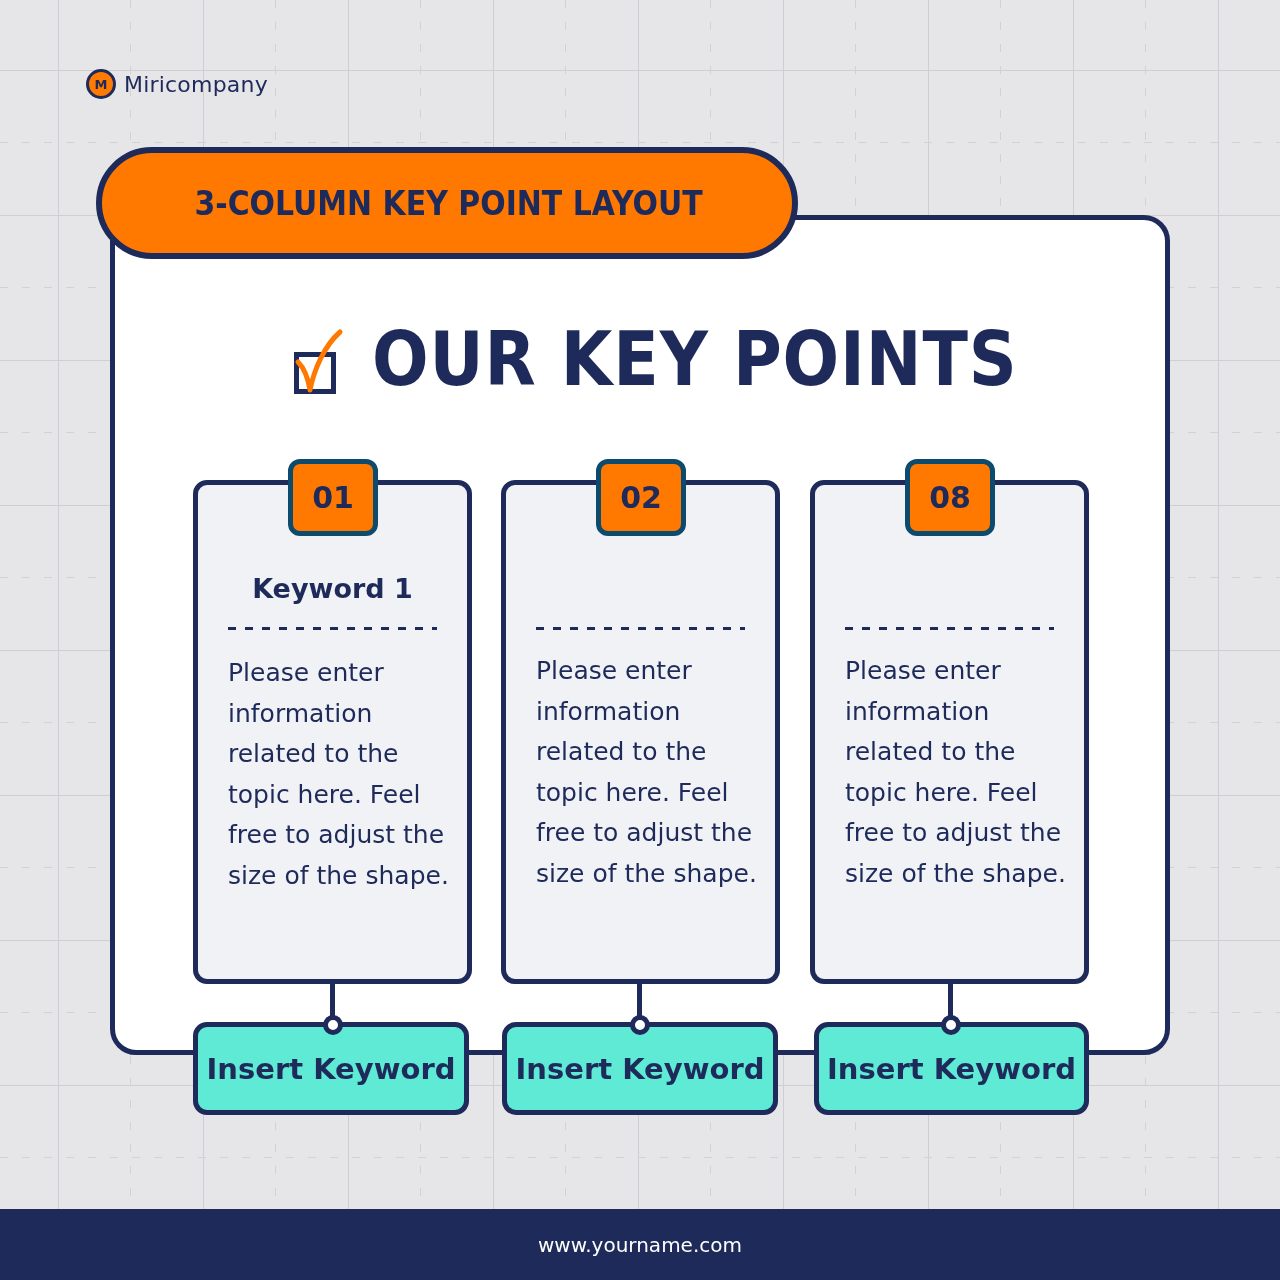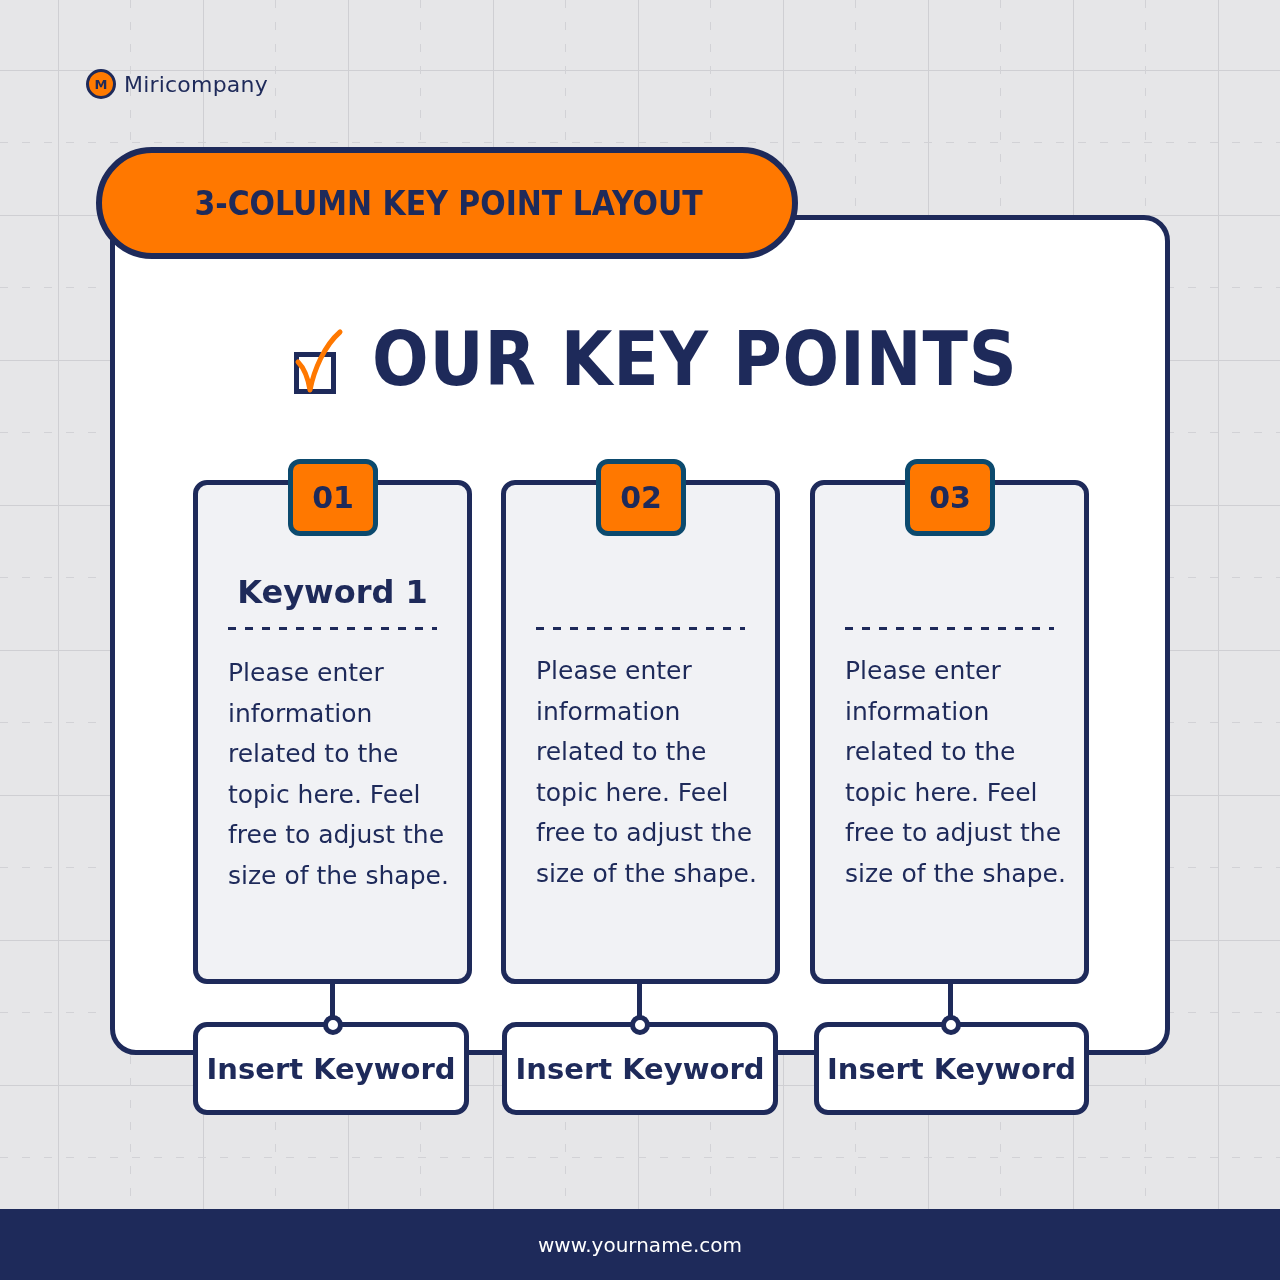--- a/index.html
+++ b/index.html
@@ -69,38 +69,38 @@
     background: #f1f2f5; border: 5px solid #1e2a5a; border-radius: 14px;
   }
   .num-badge {
     position: absolute; top: 459px; width: 90px; height: 77px;
     background: #ff7800; border: 5px solid #0c4a6e; border-radius: 12px;
     display: flex; align-items: center; justify-content: center;
     font-size: 30px; font-weight: bold; color: #1e2a5a;
   }
   .kw-title {
     position: absolute; left: 0; width: 100%; text-align: center;
-    font-size: 32px; font-weight: bold; color: #1e2a5a;
+    font-size: 27px; font-weight: bold; color: #1e2a5a;
   }
   .kw-dash {
     position: absolute; left: 30px; right: 30px; height: 3px;
     background-image: repeating-linear-gradient(to right, #1e2a5a 0 8px, transparent 8px 17px);
   }
   .kw-body {
     position: absolute; left: 30px; right: 18px;
     font-size: 25px; line-height: 40.6px; color: #1e2a5a;
   }
   .connector { position: absolute; top: 984px; width: 5px; height: 38px; background: #1e2a5a; }
   .connector-dot {
     position: absolute; top: 1015px; width: 20px; height: 20px; border-radius: 50%;
     background: #fff; border: 5px solid #1e2a5a; z-index: 3;
   }
   .kw-button {
     position: absolute; top: 1022px; height: 93px;
-    background: #ffffff; border: 5px solid #1e2a5a; border-radius: 14px;
+    background: #5eead4; border: 5px solid #1e2a5a; border-radius: 14px;
     display: flex; align-items: center; justify-content: center;
     font-size: 29px; font-weight: bold; color: #1e2a5a; z-index: 2;
   }
 
   
   .footer {
     position: absolute; left: 0; top: 1209px; width: 1280px; height: 71px;
     background: #1e2a5a; display: flex; align-items: center; justify-content: center;
   }
   .footer span { color: #ffffff; font-size: 20px; }
@@ -163,20 +163,20 @@
 </div>
 <div class="num-badge" style="left:596px">02</div>
 <div class="connector" style="left:637px"></div>
 <div class="connector-dot" style="left:630px"></div>
 <div class="kw-button" style="left:502px; width:276px">Insert Keyword</div>
 
 <div class="col-card" style="left:810px">
   <div class="kw-dash" style="top:142px"></div>
   <div class="kw-body" style="top:166px">Please enter information related to the topic here. Feel free to adjust the size of the shape.</div>
 </div>
-<div class="num-badge" style="left:905px">03</div>
+<div class="num-badge" style="left:905px">08</div>
 <div class="connector" style="left:948px"></div>
 <div class="connector-dot" style="left:941px"></div>
 <div class="kw-button" style="left:814px; width:275px">Insert Keyword</div>
 
 <div class="footer">
   <span>www.yourname.com</span>
 </div>
 
 </body></html>

